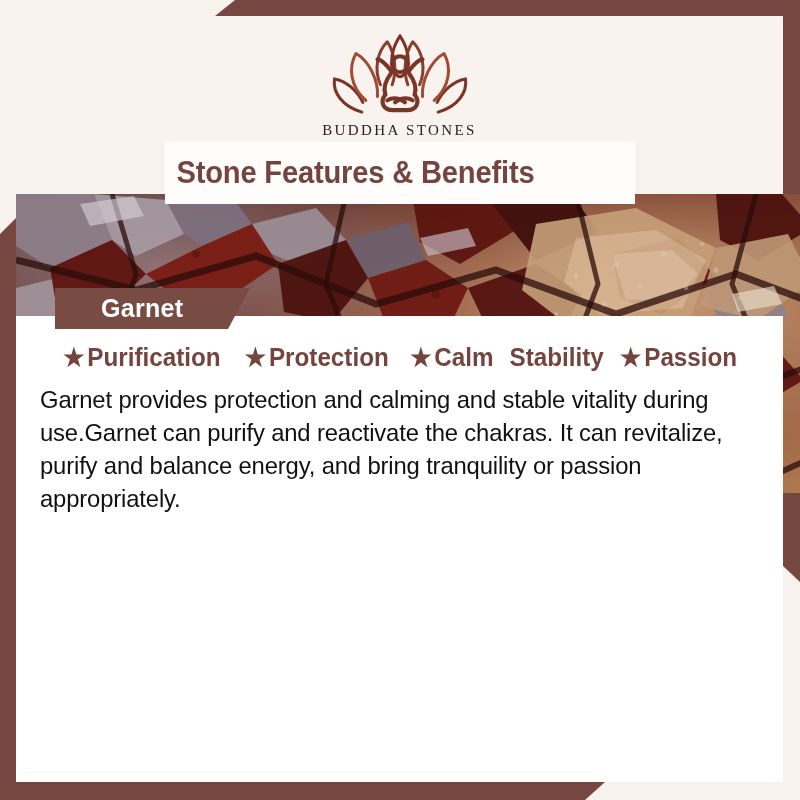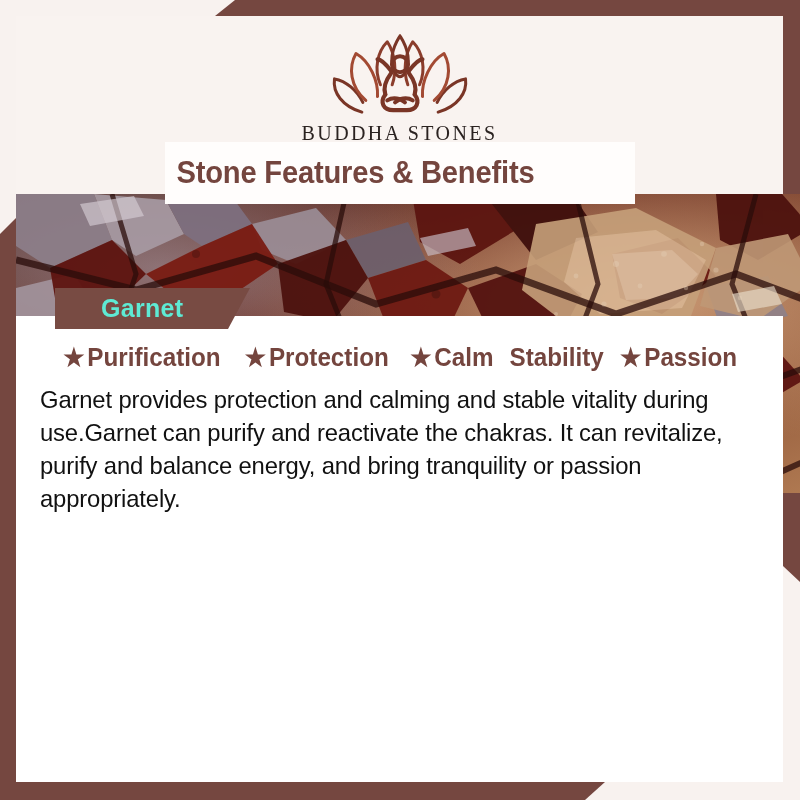--- a/index.html
+++ b/index.html
@@ -83,21 +83,21 @@
     box-sizing: border-box;
   }
   #logo-mark {
     width: 150px;
     height: 88px;
     display: block;
   }
   #brand-name {
     margin-top: 4px;
     font-family: "Liberation Serif", serif;
-    font-size: 20px;
+    font-size: 15px;
     letter-spacing: 2.4px;
     color: #2a2220;
     font-weight: 400;
   }
 
   
   #title-panel {
     position: absolute;
     left: 149px;
     top: 126px;
@@ -137,21 +137,21 @@
     min-width: 195px;
     background: #784b43;
     display: flex;
     align-items: center;
     padding-left: 46px;
     padding-right: 42px;
     box-sizing: border-box;
     clip-path: polygon(0 0, 100% 0, calc(100% - 22px) 100%, 0 100%);
   }
   #name-tag-text {
-    color: #5eead4;
+    color: #ffffff;
     font-size: 25px;
     font-weight: bold;
     letter-spacing: 0.3px;
     white-space: nowrap;
   }
 
   
   #body-block {
     position: absolute;
     left: 0;

